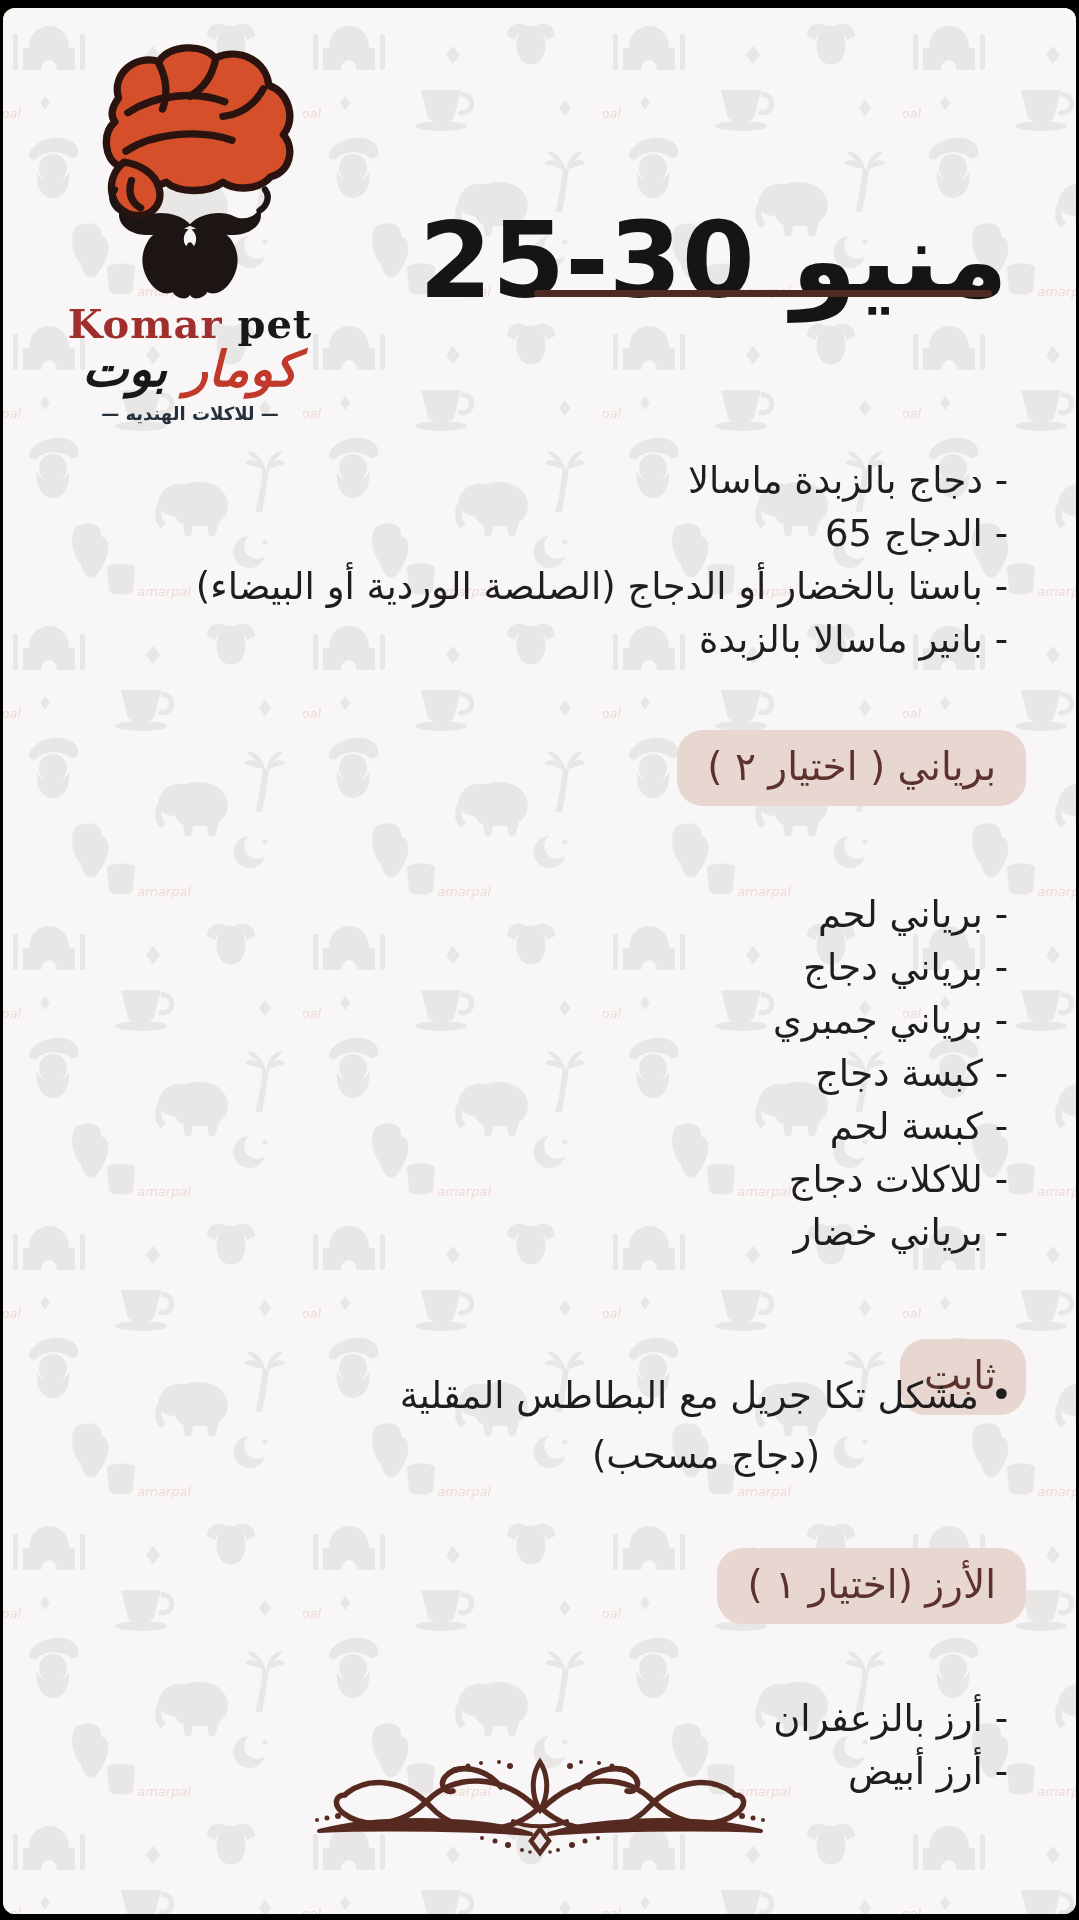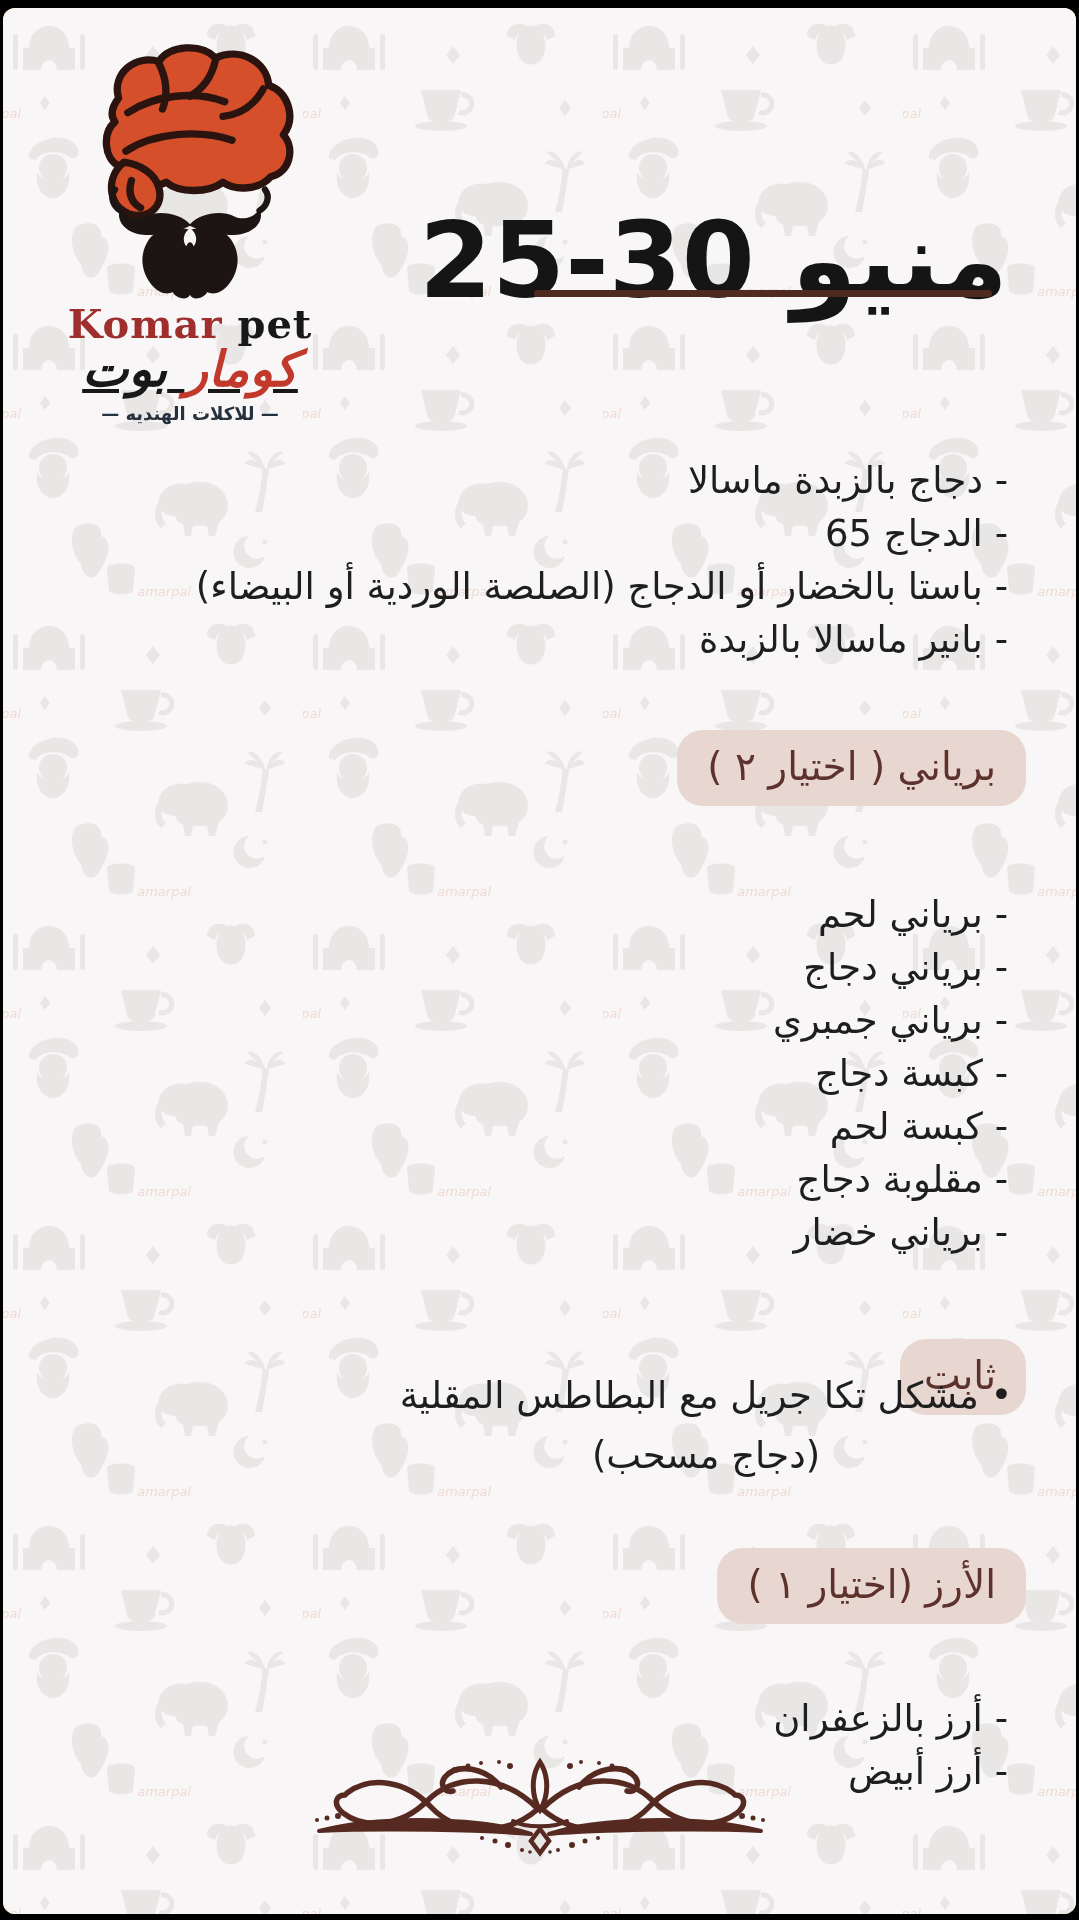--- a/index.html
+++ b/index.html
@@ -7,21 +7,21 @@
         border-radius:12px;overflow:hidden;direction:rtl;
         font-family:"DejaVu Sans",sans-serif;color:#1e1e1e;}
   .bg{position:absolute;inset:0;width:100%;height:100%;}
 
   .logo{position:absolute;left:42px;top:26px;width:290px;text-align:center;direction:ltr;}
   .logo .mark{width:238px;height:270px;display:block;margin:0 auto;}
   .brand-en{font-family:"DejaVu Serif",serif;font-weight:bold;font-size:40px;
             letter-spacing:1px;color:#181818;line-height:1;}
   .brand-en .red{color:#9e2f2d;}
   .brand-ar{direction:rtl;font-size:49px;font-weight:bold;font-style:italic;
-            color:#181818;line-height:1.05;margin-top:0px;text-decoration:underline;}
+            color:#181818;line-height:1.05;margin-top:0px;}
   .brand-ar .red{color:#c0392b;}
   .tagline{font-size:18px;font-weight:bold;color:#25313d;margin-top:8px;letter-spacing:.5px;}
 
   .title{position:absolute;top:128px;right:68px;font-size:105px;line-height:1.05;
          color:#151515;white-space:nowrap;}
   .rule{position:absolute;top:282px;right:84px;width:458px;height:7px;
         background:#4e2a21;border-radius:4px;}
 
   .badge{position:absolute;right:50px;background:#e8d6d1;color:#5d322c;font-size:39px;
          line-height:1;padding:17px 30px 20px;border-radius:26px;white-space:nowrap;}
@@ -151,21 +151,21 @@
     <li>- بانير ماسالا بالزبدة</li>
   </ul>
 
   <div class="badge" id="badge2">برياني ( اختيار ٢ )</div>
   <ul class="menu-list" id="list2">
     <li>- برياني لحم</li>
     <li>- برياني دجاج</li>
     <li>- برياني جمبري</li>
     <li>- كبسة دجاج</li>
     <li>- كبسة لحم</li>
-    <li>- مقلوبة دجاج</li>
+    <li>- للاكلات دجاج</li>
     <li>- برياني خضار</li>
   </ul>
 
   <div class="badge" id="badge3">ثابت</div>
   <div class="fixed-item">
     <div>• مشكل تكا جريل مع البطاطس المقلية</div>
     <div>(دجاج مسحب)</div>
   </div>
 
   <div class="badge" id="badge4">الأرز (اختيار ١ )</div>

